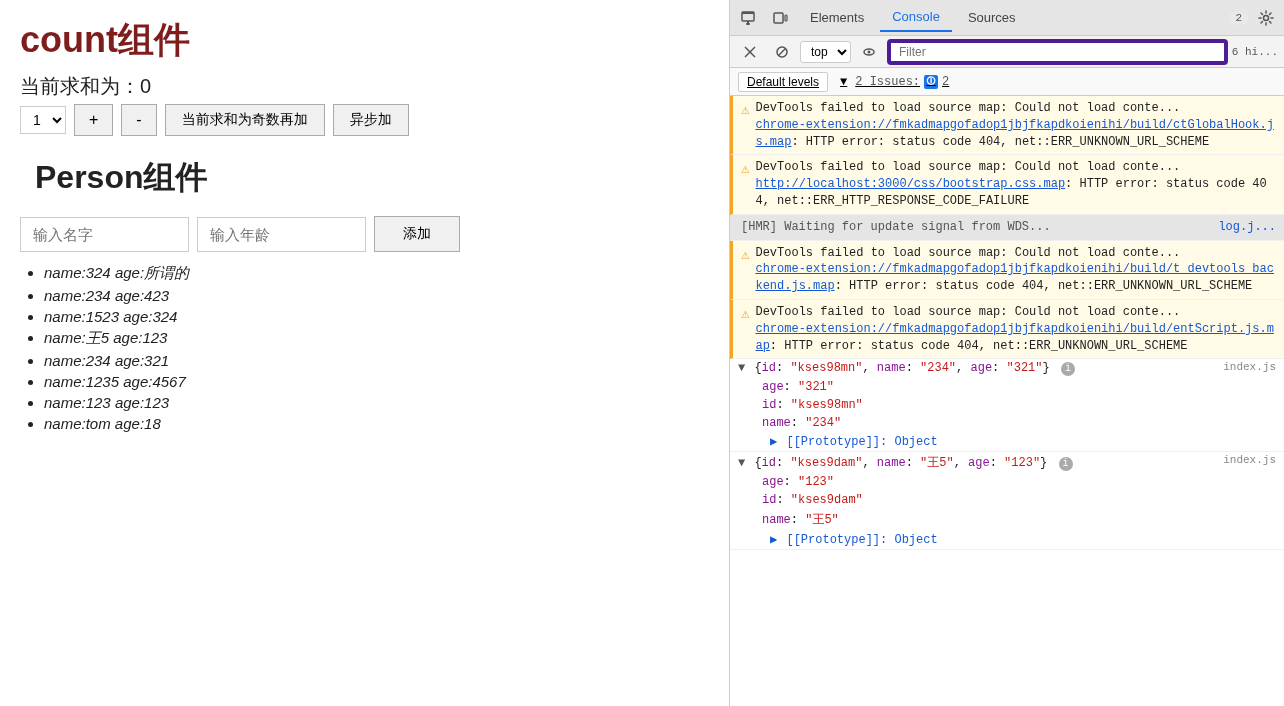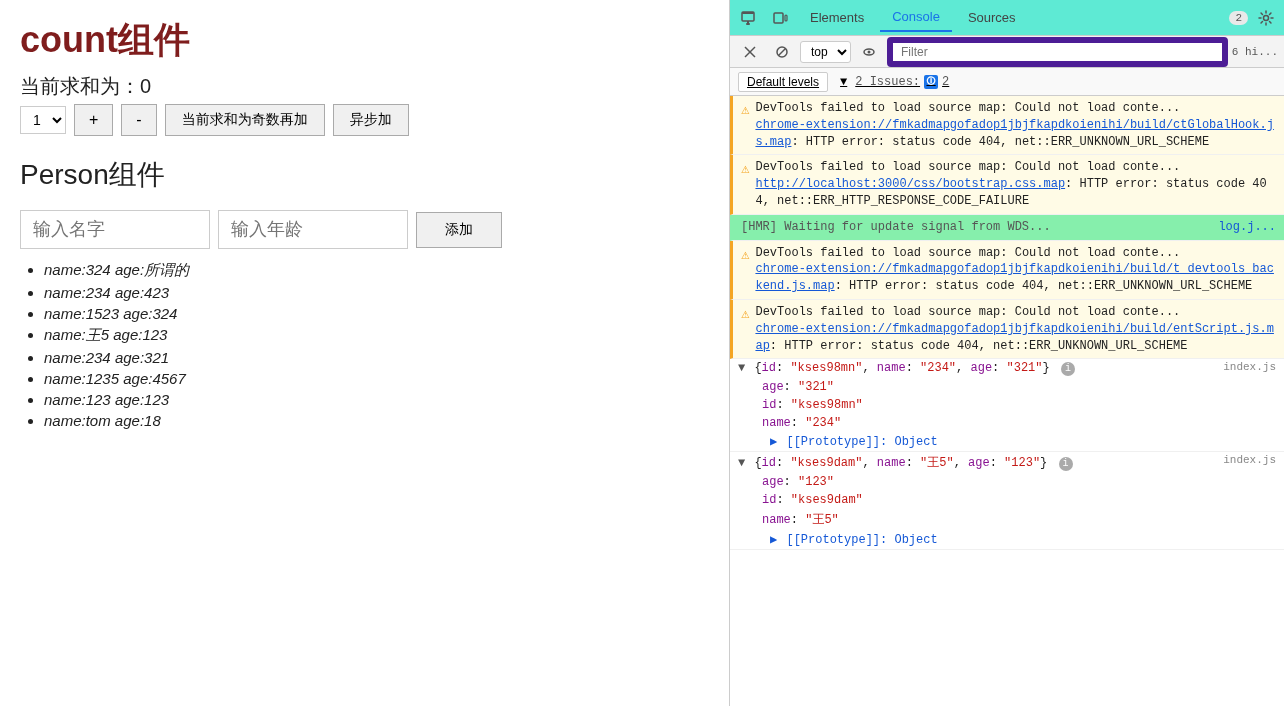--- a/index.html
+++ b/index.html
@@ -53,38 +53,39 @@
 
     .counter-action-btn {
       padding: 6px 16px;
       font-size: 14px;
       cursor: pointer;
       border: 1px solid #aaa;
       background: #f0f0f0;
     }
 
     #left-panel h2.person-title {
-      font-size: 28px;
-      font-weight: normal;
+      font-size: 32px;
+      font-weight: bold;
       color: #222;
       margin-bottom: 16px;
+      margin-left: 15px;
     }
 
     .person-input-row {
       display: flex;
       align-items: center;
       gap: 8px;
       margin-bottom: 12px;
     }
 
     .person-input {
       border: 1px solid #ccc;
       padding: 8px 12px;
-      font-size: 18px;
-      width: 190px;
+      font-size: 15px;
+      width: 169px;
     }
 
     .person-add-btn {
       padding: 8px 28px;
       font-size: 14px;
       cursor: pointer;
       border: 1px solid #aaa;
       background: #f0f0f0;
     }
 
@@ -109,21 +110,21 @@
       font-family: 'Consolas', 'Courier New', monospace;
       font-size: 12px;
       overflow: hidden;
     }
 
     
     .devtools-topbar {
       display: flex;
       align-items: center;
       border-bottom: 1px solid #ccc;
-      background: #5eead4;
+      background: #e5e5e5;
       padding: 0 4px;
       height: 36px;
       gap: 4px;
     }
 
     .devtools-icon-btn {
       width: 28px; height: 28px;
       display: flex; align-items: center; justify-content: center;
       cursor: pointer;
       border: none;
@@ -171,21 +172,21 @@
       border: 1px solid #ccc;
       padding: 2px 6px;
       font-size: 12px;
       background: #fff;
       cursor: pointer;
       border-radius: 3px;
     }
 
     .filter-input {
       flex: 1;
-      border: 6px solid #4c1d95;
+      border: 4px solid #4c1d95;
       padding: 2px 8px;
       font-size: 12px;
       background: #fff;
       border-radius: 4px;
       color: #888;
     }
 
     .level-text {
       font-size: 11px;
       color: #555;
@@ -246,21 +247,21 @@
       gap: 6px;
       font-size: 12px;
     }
 
     .console-entry.warning {
       background: #fffbe6;
       border-left: 3px solid #f4a523;
     }
 
     .console-entry.info {
-      background: #86efac;
+      background: #e5e5e5;
       border-left: 3px solid transparent;
     }
 
     .warning-icon {
       color: #f4a523;
       font-size: 14px;
       flex-shrink: 0;
       margin-top: 1px;
     }
 

